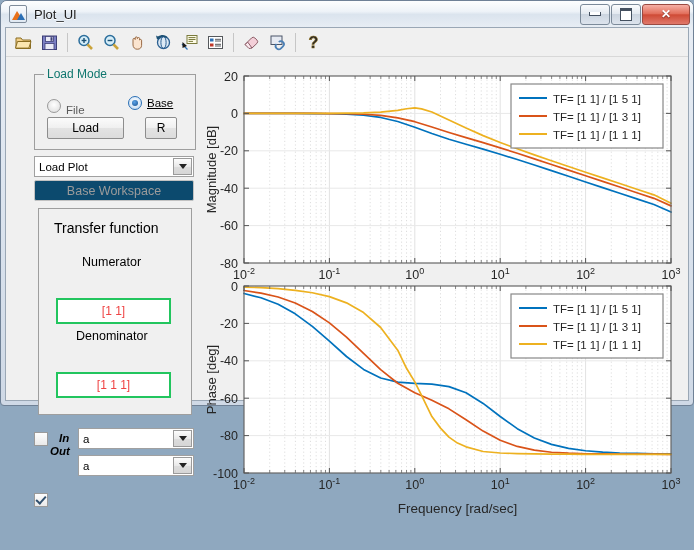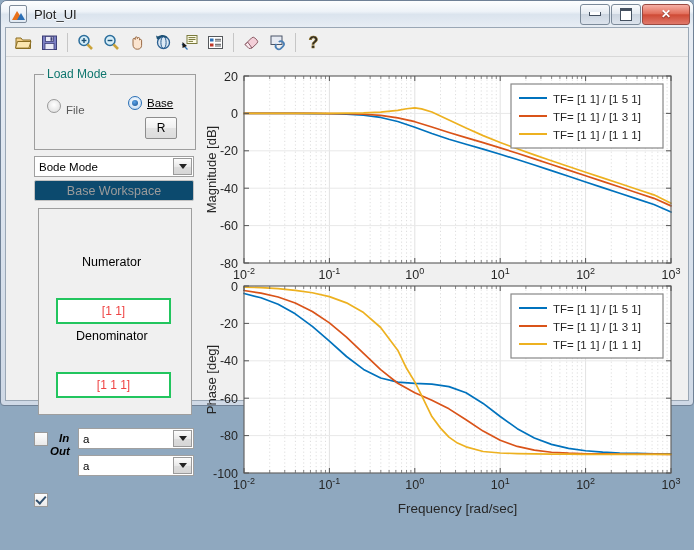--- a/index.html
+++ b/index.html
@@ -278,32 +278,34 @@
       <div class="gtitle">Load Mode</div>
     </div>
     <div class="radio-row disabled" style="left:41px;top:68px;">
       <div class="radio"></div>
       <span>File</span>
     </div>
     <div class="radio-row" style="left:122px;top:68px;text-decoration:underline;">
       <div class="radio on"></div>
       <span>Base</span>
     </div>
+    <div class="btn" style="left:41px;top:89px;width:77px;height:22px;">Load</div>
     <div class="btn" style="left:139px;top:89px;width:32px;height:22px;">R</div>
 
     <div class="combo" style="left:28px;top:128px;width:160px;height:21px;">
-      <span>Bode Mode</span>
+      <span>Load Plot</span>
       <div class="arrowbox">
           <div class="caret"></div>
         </div>
     </div>
 
     <div class="btn disabled" style="left:28px;top:152px;width:160px;height:21px;font-size:12.5px;">Base Workspace</div>
 
     <div class="groupbox" style="left:32px;top:180px;width:152px;height:205px;background:#f0f0f0;"></div>
+    <div class="lbl" style="left:48px;top:192px;font-size:14px;">Transfer function</div>
     <div class="lbl" style="left:76px;top:227px;font-size:12.5px;">Numerator</div>
     <div class="txtfield" style="left:50px;top:246px;width:115px;height:26px;">[1 1]</div>
     <div class="lbl" style="left:70px;top:301px;font-size:12.5px;">Denominator</div>
     <div class="txtfield" style="left:50px;top:320px;width:115px;height:26px;">[1 1 1]</div>
 
     <div class="chk" style="left:28px;top:404px;"></div>
     <div class="lbl italic" style="left:53px;top:404px;">In</div>
     <div class="combo" style="left:72px;top:400px;width:116px;height:21px;">
       <span>a</span>
       <div class="arrowbox">

